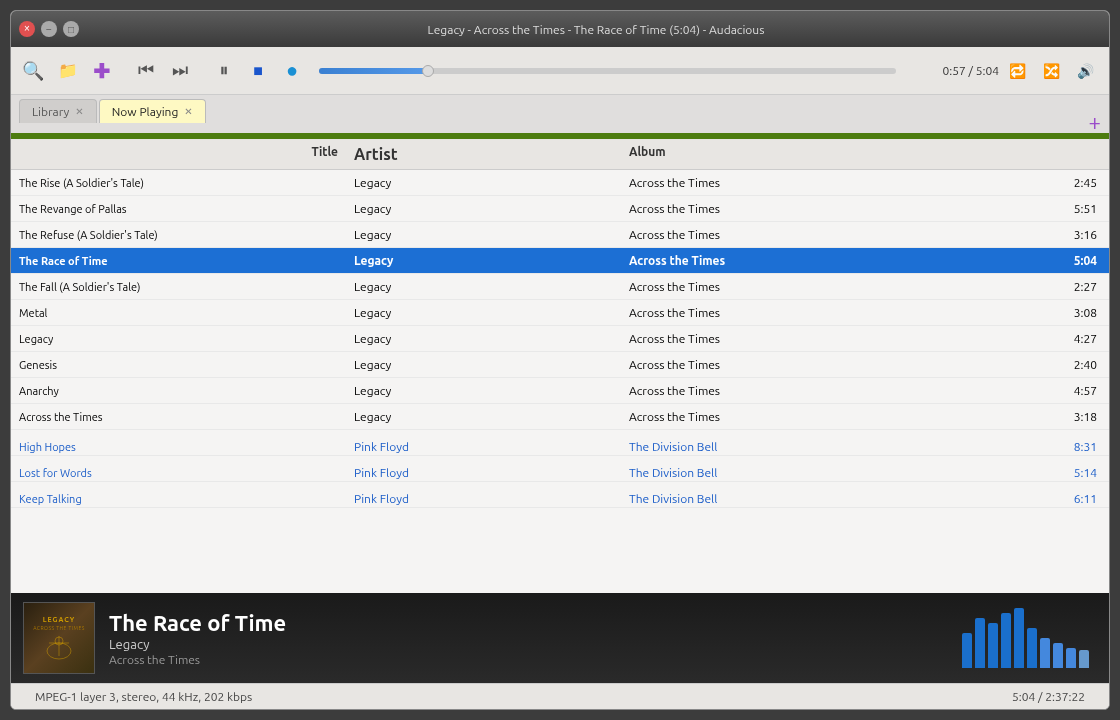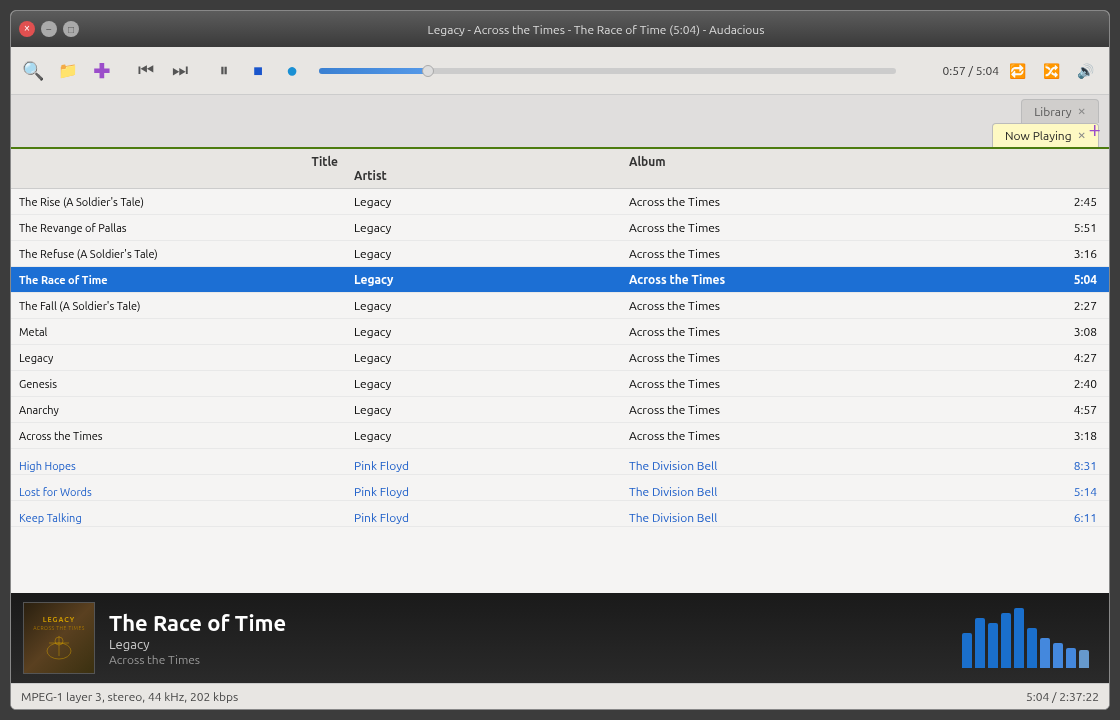--- a/index.html
+++ b/index.html
@@ -110,25 +110,24 @@
     .toolbar-right {
       display: flex;
       align-items: center;
       gap: 4px;
     }
     
     .tabs-bar {
       background: #e0dedd;
       display: flex;
       align-items: flex-end;
-      padding: 4px 8px 0;
-      border-bottom: 2px solid #4d7c0f;
+      padding: 4px 8px 10px;
+      border-bottom: 6px solid #4d7c0f;
       flex-shrink: 0;
       position: relative;
-      flex-direction: column;
     }
     .tab {
       padding: 5px 12px;
       font-size: 12px;
       cursor: pointer;
       border-radius: 4px 4px 0 0;
       background: #d0cecc;
       border: 1px solid #bbb;
       border-bottom: none;
       margin-right: 2px;
@@ -167,21 +166,21 @@
       background: #f5f4f3;
     }
     .playlist-header {
       display: flex;
       background: #e8e6e3;
       border-bottom: 1px solid #ccc;
       padding: 4px 0;
       flex-shrink: 0;
     }
     .col-title-h { width: 335px; padding: 2px 8px; font-weight: bold; font-size: 12px; color: #333; text-align: right; }
-    .col-artist-h { width: 275px; padding: 2px 8px; font-weight: bold; font-size: 12px; color: #333; margin-top: 14px; }
+    .col-artist-h { width: 275px; padding: 2px 8px; font-weight: bold; font-size: 16px; color: #333; }
     .col-album-h { width: 255px; padding: 2px 8px; font-weight: bold; font-size: 12px; color: #333; }
     .col-dur-h { flex: 1; padding: 2px 8px; font-weight: bold; font-size: 12px; color: #333; text-align: right; }
     .playlist-scroll {
       flex: 1;
       overflow-y: auto;
       overflow-x: hidden;
     }
     .playlist-scroll::-webkit-scrollbar { width: 12px; }
     .playlist-scroll::-webkit-scrollbar-track { background: #ddd; }
     .playlist-scroll::-webkit-scrollbar-thumb { background: #aaa; border-radius: 2px; }
@@ -266,21 +265,21 @@
       width: 10px;
       border-radius: 2px 2px 0 0;
     }
     
     .status-bar {
       background: #e8e6e3;
       height: 26px;
       display: flex;
       align-items: center;
       justify-content: space-between;
-      padding: 0 10px;
+      padding: 0 24px;
       border-top: 1px solid #ccc;
       flex-shrink: 0;
     }
     .status-left { font-size: 12px; color: #444; }
     .status-right { font-size: 12px; color: #444; }
   </style>
 </head>
 <body>
 
 <div class="window">

